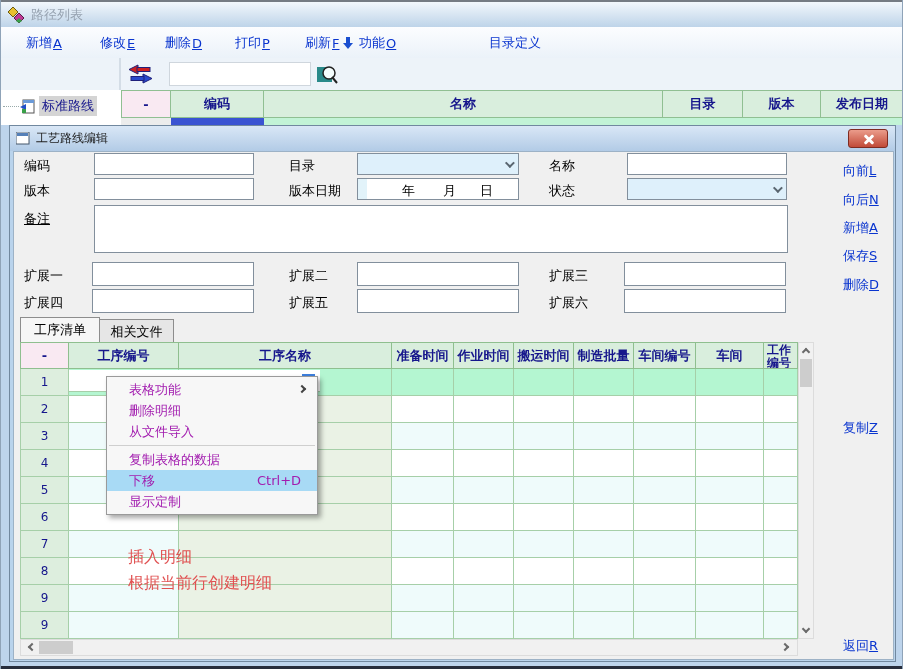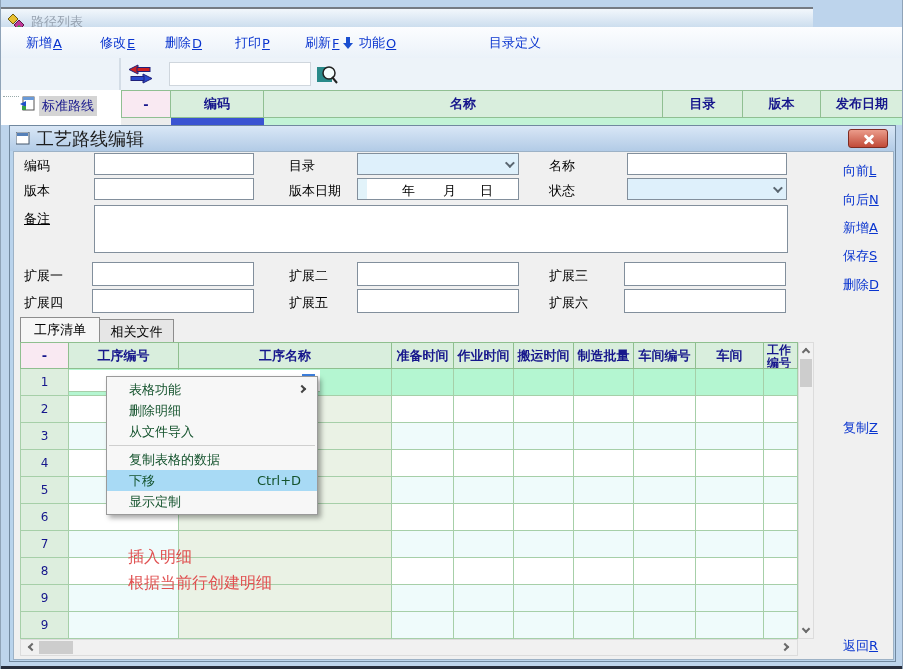--- a/index.html
+++ b/index.html
@@ -2,21 +2,21 @@
 <html><head>
 <meta charset="utf-8">
 <style>
   * { margin:0; padding:0; box-sizing:border-box; }
   html,body { width:903px; height:669px; }
   body { font-family:"DejaVu Sans","Liberation Sans",sans-serif; font-size:13px; color:#000; }
   .screen { position:relative; width:903px; height:669px; background:#bdd4ec; overflow:hidden;
             border-left:1px solid #8fa3b8; border-right:1px solid #8fa3b8; }
 
   
-  .titlebar { position:absolute; left:0; top:7px; width:812px; height:27px;
+  .titlebar { position:absolute; left:0; top:0; width:903px; height:27px;
               background:linear-gradient(#f2f7fc,#bed4e9); border-top:2px solid #757b83;
               display:flex; align-items:center; }
   .app-icon { margin-left:7px; }
   .win-title { margin-left:6px; color:#96a2b0; font-size:13px; }
 
   .menubar { position:absolute; left:0; top:27px; width:903px; height:31px;
              background:linear-gradient(#fcfdff,#ebf2f9); }
   .menu-item { position:absolute; top:7px; color:#0a35cf; font-size:13px; cursor:default;
                display:flex; align-items:center; white-space:nowrap; }
   .menu-item .hk { text-decoration:underline; margin-left:1px; }
@@ -24,21 +24,21 @@
 
   .toolbar { position:absolute; left:0; top:58px; width:903px; height:32px; background:#edf3f9; }
   .swap-icon { position:absolute; left:128px; top:6px; }
   .quick-search { position:absolute; left:168px; top:4px; width:142px; height:24px;
                   border:1px solid #cfd6dd; background:#fff; font-size:13px; padding:0 4px; }
   .search-btn { position:absolute; left:316px; top:5px; width:22px; height:22px; cursor:pointer; }
 
   .vsep { position:absolute; left:118px; top:58px; width:2px; height:64px; background:#d4dde6; }
 
   .tree-panel { position:absolute; left:0; top:90px; width:120px; height:35px; background:#fff; }
-  .tree-item { position:absolute; left:2px; top:6px; display:flex; align-items:flex-start; cursor:pointer; }
+  .tree-item { position:absolute; left:2px; top:6px; display:flex; align-items:center; cursor:pointer; }
   .leader { width:16px; height:1px; border-bottom:1px dotted #9aa; margin-right:1px; }
   .tree-label { margin-left:4px; background:#d4d4d4; color:#14148c; padding:1px 3px; font-size:13px; }
 
   .list-header { position:absolute; left:120px; top:90px; height:28px; display:flex; }
   .lh-cell { height:28px; background:#d9eedd; border:1px solid #90bf92; border-left:none;
              color:#16168c; font-weight:600; font-size:13px;
              display:flex; align-items:center; justify-content:center; }
   .lh-cell:first-child { border-left:1px solid #90bf92; }
   .lh-cell.pink { background:#f9e9f2; }
 
@@ -49,21 +49,21 @@
 
   .bottom-blue { position:absolute; left:0; top:662px; width:903px; height:4px; background:#bdd4ec; }
   .bottom-dark { position:absolute; left:0; top:666px; width:903px; height:3px; background:#272d3c; }
 
   
   .dialog { position:absolute; left:8px; top:125px; width:887px; height:537px;
             background:#b9d3ec; border:1px solid #71889f; }
   .dlg-titlebar { position:absolute; left:0; top:0; width:100%; height:25px;
                   background:linear-gradient(#d9e7f6,#b2cbe6); display:flex; align-items:center; }
   .dlg-icon { margin-left:6px; }
-  .dlg-title { margin-left:6px; font-size:18px; color:#1c1c1c; }
+  .dlg-title { margin-left:6px; font-size:12px; color:#1c1c1c; }
   .close-btn { position:absolute; right:7px; top:3px; width:40px; height:19px; cursor:pointer;
                background:linear-gradient(#eb9c8b,#c14a38); border:1px solid #7e2b21; border-radius:3px; }
   .close-btn i { position:absolute; left:14px; top:8px; width:12px; height:3px; background:#fff; border-radius:1px; }
   .close-btn .x1 { transform:rotate(45deg); }
   .close-btn .x2 { transform:rotate(-45deg); }
 
   .dlg-body { position:absolute; left:3px; top:25px; width:881px; height:509px;
               background:#f0f0f0; border:1px solid #9db2c6; }
 
   .f-label { position:absolute; height:20px; font-size:13px; color:#000; white-space:nowrap; }
@@ -136,21 +136,21 @@
   .hscroll .arr-r { position:absolute; right:2px; top:0; width:15px; height:15px; }
   .chev-l { left:6px; top:4px; transform:rotate(135deg); }
   .chev-r { left:2px; top:4px; transform:rotate(-45deg); }
   .h-thumb { position:absolute; left:18px; top:1px; width:34px; height:13px; background:#cdcdcd; }
 
   
   .ctx-menu { position:absolute; left:105px; top:376px; width:212px; background:#f7f7f7;
               border:1px solid #9a9a9a; box-shadow:3px 3px 5px rgba(0,0,0,0.35);
               padding:2px 0; z-index:10; }
   .ctx-item { position:relative; height:21px; line-height:21px; padding-left:22px;
-              font-size:13px; color:#14532d; cursor:pointer; }
+              font-size:13px; color:#a21caf; cursor:pointer; }
   .ctx-item.hl { background:#a8daf5; }
   .ctx-short { position:absolute; left:150px; }
   .ctx-sub { position:absolute; right:12px; top:7px; width:6px; height:6px;
              border-right:2px solid #444; border-bottom:2px solid #444; transform:rotate(-45deg); }
   .ctx-sep { height:1px; background:#cfcfcf; margin:3px 2px; }
 
   .red-action { position:absolute; color:#e05151; font-size:16px; z-index:5; cursor:pointer; white-space:nowrap; }
   .a1 { left:127px; top:547px; }
   .a2 { left:127px; top:573px; }
 </style>

